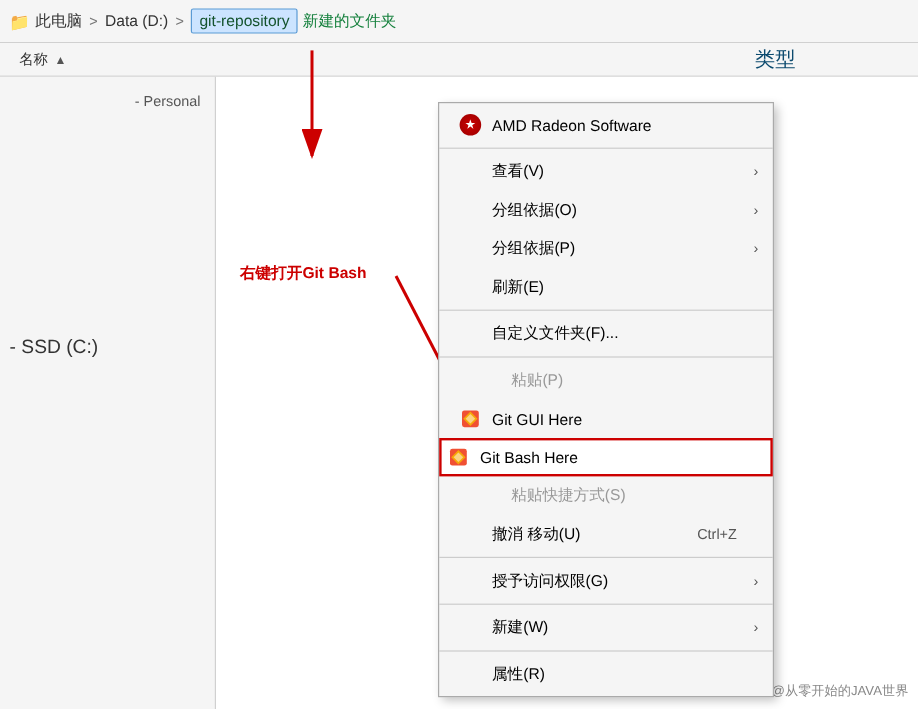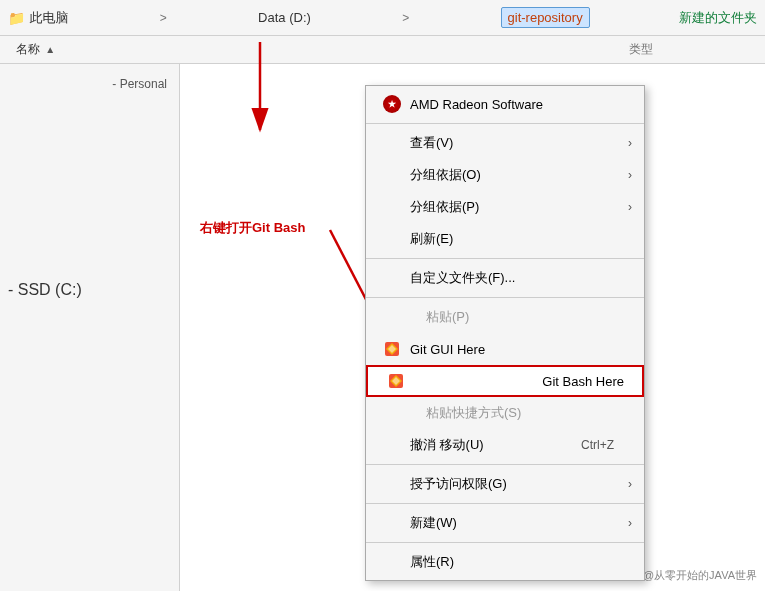--- a/index.html
+++ b/index.html
@@ -23,21 +23,20 @@
 
     
     .address-bar {
       display: flex;
       align-items: center;
       height: 36px;
       background: #f5f5f5;
       border-bottom: 1px solid #d0d0d0;
       padding: 0 8px;
       gap: 4px;
-      justify-content: space-between;
     }
 
     .address-segment {
       display: flex;
       align-items: center;
       font-size: 13px;
       color: #333;
     }
 
     .address-separator {
@@ -50,21 +49,21 @@
       content: '📁';
       margin-right: 4px;
       font-size: 14px;
     }
 
     .address-segment.highlighted {
       background: #cce4ff;
       border: 1px solid #5b9bd5;
       padding: 2px 6px;
       border-radius: 2px;
-      color: #c2410c;
+      color: #14532d;
       font-weight: 500;
     }
 
     .address-segment.new-folder {
       color: #15803d;
       font-weight: normal;
     }
 
     
     .column-headers {
@@ -87,22 +86,22 @@
     .col-date {
       width: 200px;
       font-size: 12px;
       color: #333;
       text-align: center;
       margin-top: 48px;
     }
 
     .col-type {
       width: 120px;
-      font-size: 12px;
-      color: #737373;
+      font-size: 17px;
+      color: #0c4a6e;
       text-align: left;
     }
 
     
     .explorer-content {
       display: flex;
       height: calc(591px - 64px);
     }
 
     
@@ -176,22 +175,21 @@
       font-size: 13px;
       color: #000;
       cursor: pointer;
       position: relative;
       min-height: 28px;
     }
 
     .menu-item.highlighted {
       background: #fff;
       border: 2px solid #cc0000;
-      padding: 4px 18px;
-      justify-content: space-between;
+      padding: 4px 4px;
     }
 
     .menu-item .icon {
       width: 20px;
       height: 20px;
       margin-right: 8px;
       flex-shrink: 0;
       display: flex;
       align-items: center;
       justify-content: center;

